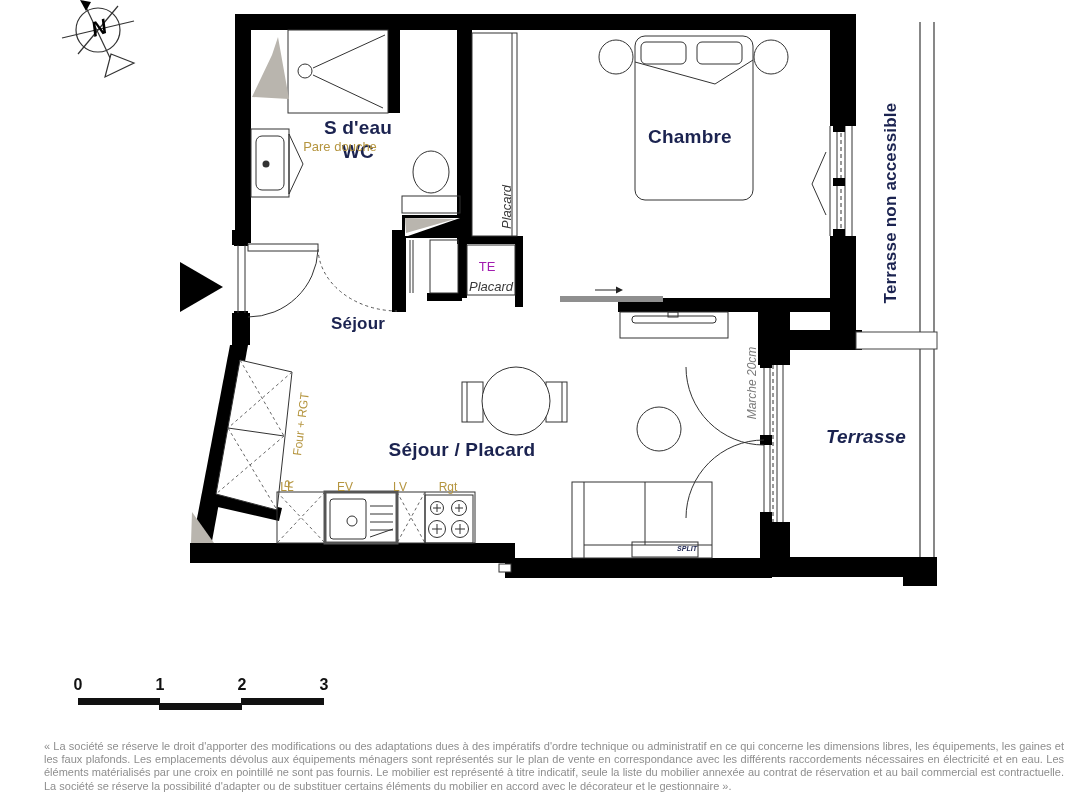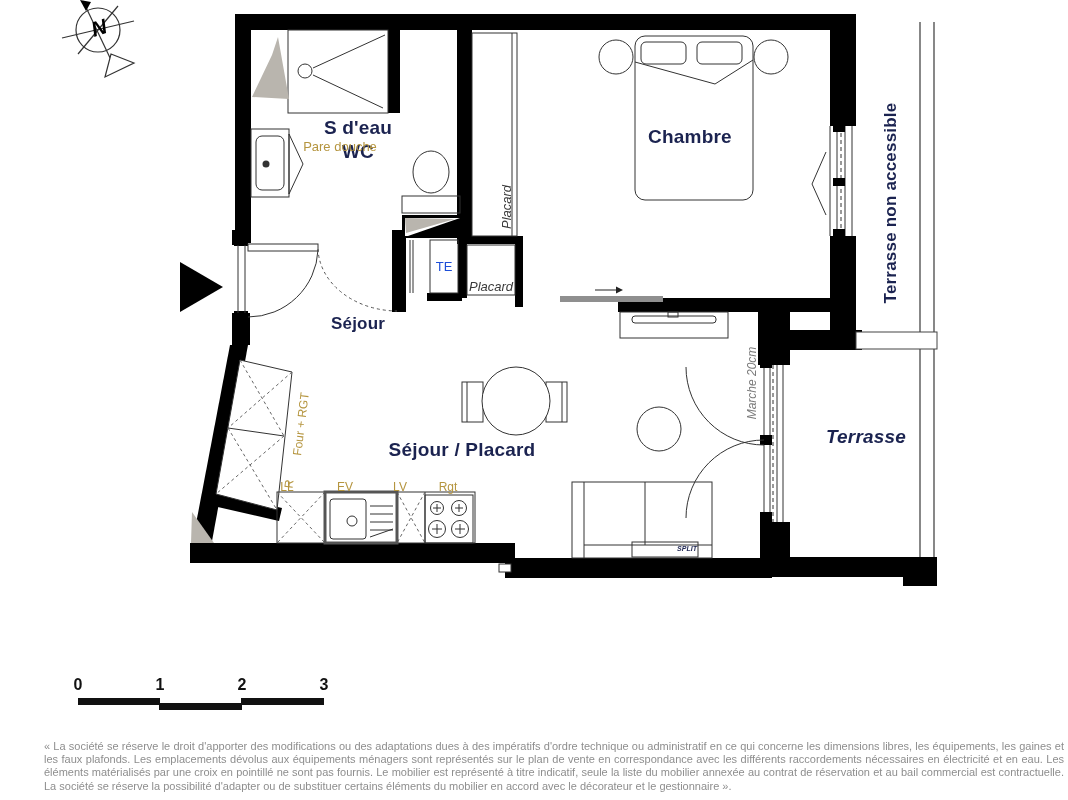--- a/index.html
+++ b/index.html
@@ -9,21 +9,21 @@
   }
   #plan-svg{position:absolute;left:0;top:0;}
   .lbl{position:absolute;transform:translate(-50%,-50%);white-space:nowrap;}
   .room-label{font-weight:bold;color:#1b2350;font-size:19px;letter-spacing:.2px;}
   .room-label.small{font-size:17px;}
   .room-label.vert{transform:translate(-50%,-50%) rotate(-90deg);}
   .bath-label{text-align:center;line-height:24px;}
   .tan{color:#b5953f;font-size:12px;}
   .tan.italic{font-size:13px;margin-top:45px;}
   .tan.rot{transform:translate(-50%,-50%) rotate(-83deg);}
-  .gray-note{color:#1d4ed8;font-size:13px;}
+  .gray-note{color:#a21caf;font-size:13px;margin-left:43px;}
   .dark-italic{color:#3a3a3a;font-style:italic;font-size:13px;}
   .dark-italic.vert{transform:translate(-50%,-50%) rotate(-90deg);}
   .marche{color:#7a7a7a;font-style:italic;font-size:12px;transform:translate(-50%,-50%) rotate(-90deg);}
   .split{color:#1b2350;font-style:italic;font-weight:bold;font-size:7px;}
   .compass-n{font-weight:bold;font-style:italic;font-size:21px;color:#000;transform:translate(-50%,-50%) rotate(-18deg);}
   .scale-num{font-weight:bold;font-size:16px;color:#111;}
   #disclaimer{
     position:absolute;left:28px;top:740px;width:1020px;
     font-size:11px;line-height:13.2px;color:#8e8e8e;text-align:justify;margin-left:16px;
   }

